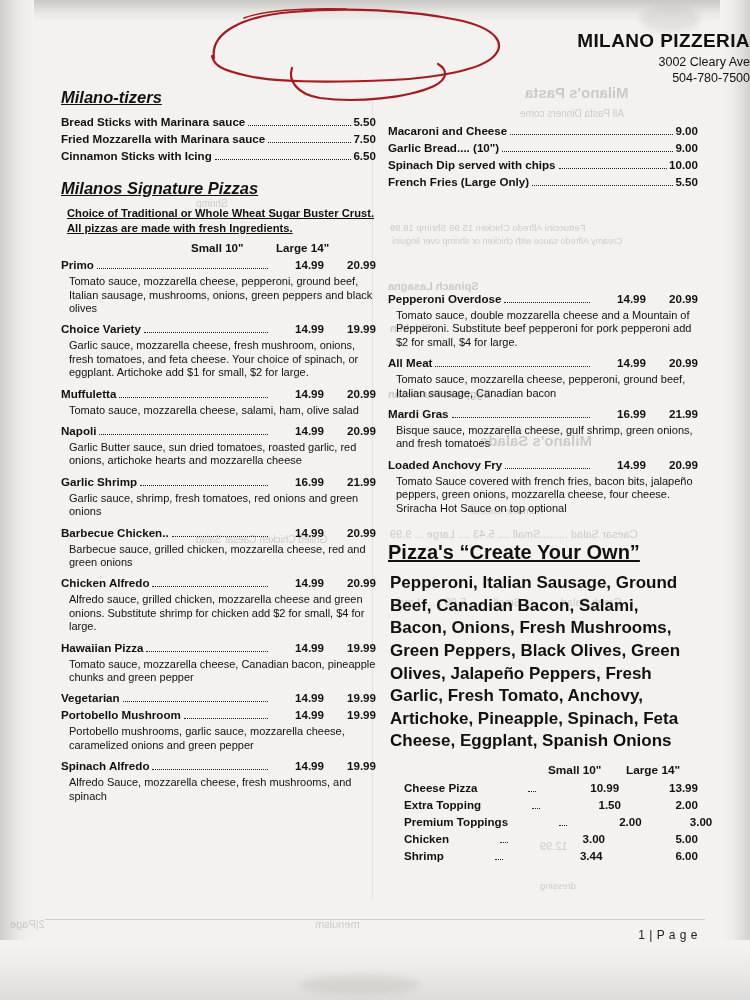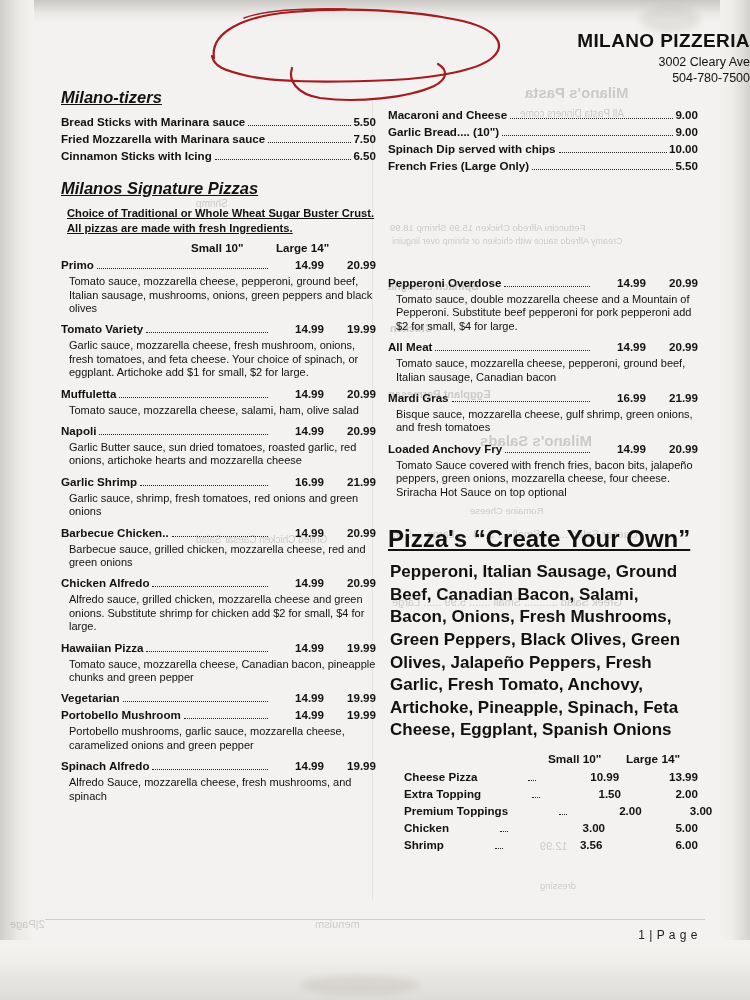--- a/index.html
+++ b/index.html
@@ -51,21 +51,21 @@
   }
 
   .content { position: absolute; left: 0; top: 0; width: 750px; height: 1000px; }
 
   .biz-head { position: absolute; left: 0; top: 30px; width: 750px; text-align: right; }
   .biz-name { font-size: 19px; font-weight: bold; letter-spacing: .4px; }
   .biz-addr { font-size: 12.5px; margin-top: 3px; padding-left: 21px; }
   .biz-phone { font-size: 12.5px; margin-top: 2px; }
 
   .col-left { position: absolute; left: 61px; top: 88px; width: 315px; }
-  .col-right { position: absolute; left: 388px; top: 108px; width: 310px; }
+  .col-right { position: absolute; left: 388px; top: 124px; width: 310px; }
 
   .sec-title {
     font-size: 16.5px;
     font-weight: bold;
     text-decoration: underline;
     margin: 0 0 8px 0;
     font-style: italic;
   }
   .sec-title.plain { font-style: normal; }
 
@@ -237,21 +237,21 @@
           <span class="nm">Primo</span>
           <span class="dots"></span>
           <span class="pr2">14.99</span>
           <span class="pr2">20.99</span>
         </div>
         <div class="desc">Tomato sauce, mozzarella cheese, pepperoni, ground beef, Italian sausage, mushrooms, onions, green peppers and black olives</div>
       </div>
 
       <div class="pizza-item">
         <div class="row twoprice">
-          <span class="nm">Tomato Variety</span>
+          <span class="nm">Choice Variety</span>
           <span class="dots"></span>
           <span class="pr2">14.99</span>
           <span class="pr2">19.99</span>
         </div>
         <div class="desc">Garlic sauce, mozzarella cheese, fresh mushroom, onions, fresh tomatoes, and feta cheese. Your choice of spinach, or eggplant. Artichoke add $1 for small, $2 for large.</div>
       </div>
 
       <div class="pizza-item">
         <div class="row twoprice">
           <span class="nm">Muffuletta</span>
@@ -400,21 +400,21 @@
       <div class="pizza-item">
         <div class="row twoprice">
           <span class="nm">Loaded Anchovy Fry</span>
           <span class="dots"></span>
           <span class="pr2">14.99</span>
           <span class="pr2">20.99</span>
         </div>
         <div class="desc">Tomato Sauce covered with french fries, bacon bits, jalapeño peppers, green onions, mozzarella cheese, four cheese. Sriracha Hot Sauce on top optional</div>
       </div>
 
-      <div class="sec-title plain" style="font-size:24px; margin-top:26px;">Pizza's “Create Your Own”</div>
+      <div class="sec-title plain" style="font-size:20px; margin-top:26px;">Pizza's “Create Your Own”</div>
 
       <div class="create-list">Pepperoni, Italian Sausage, Ground Beef, Canadian Bacon, Salami, Bacon, Onions, Fresh Mushrooms, Green Peppers, Black Olives, Green Olives, Jalapeño Peppers, Fresh Garlic, Fresh Tomato, Anchovy, Artichoke, Pineapple, Spinach, Feta Cheese, Eggplant, Spanish Onions</div>
 
       <div class="create-hdr">
         <span class="c1">Small 10"</span>
         <span class="c2">Large 14"</span>
       </div>
 
       <div class="row twoprice crow">
         <span class="nm">Cheese Pizza</span>
@@ -436,21 +436,21 @@
       </div>
       <div class="row twoprice crow">
         <span class="nm">Chicken</span>
         <span class="dots"></span>
         <span class="pr2">3.00</span>
         <span class="pr2">5.00</span>
       </div>
       <div class="row twoprice crow">
         <span class="nm">Shrimp</span>
         <span class="dots"></span>
-        <span class="pr2">3.56</span>
+        <span class="pr2">3.44</span>
         <span class="pr2">6.00</span>
       </div>
     </div>
 
     <div class="footer-rule"></div>
     <div class="footer">1 | P a g e</div>
   </div>
 </div>
 
 </body></html>

